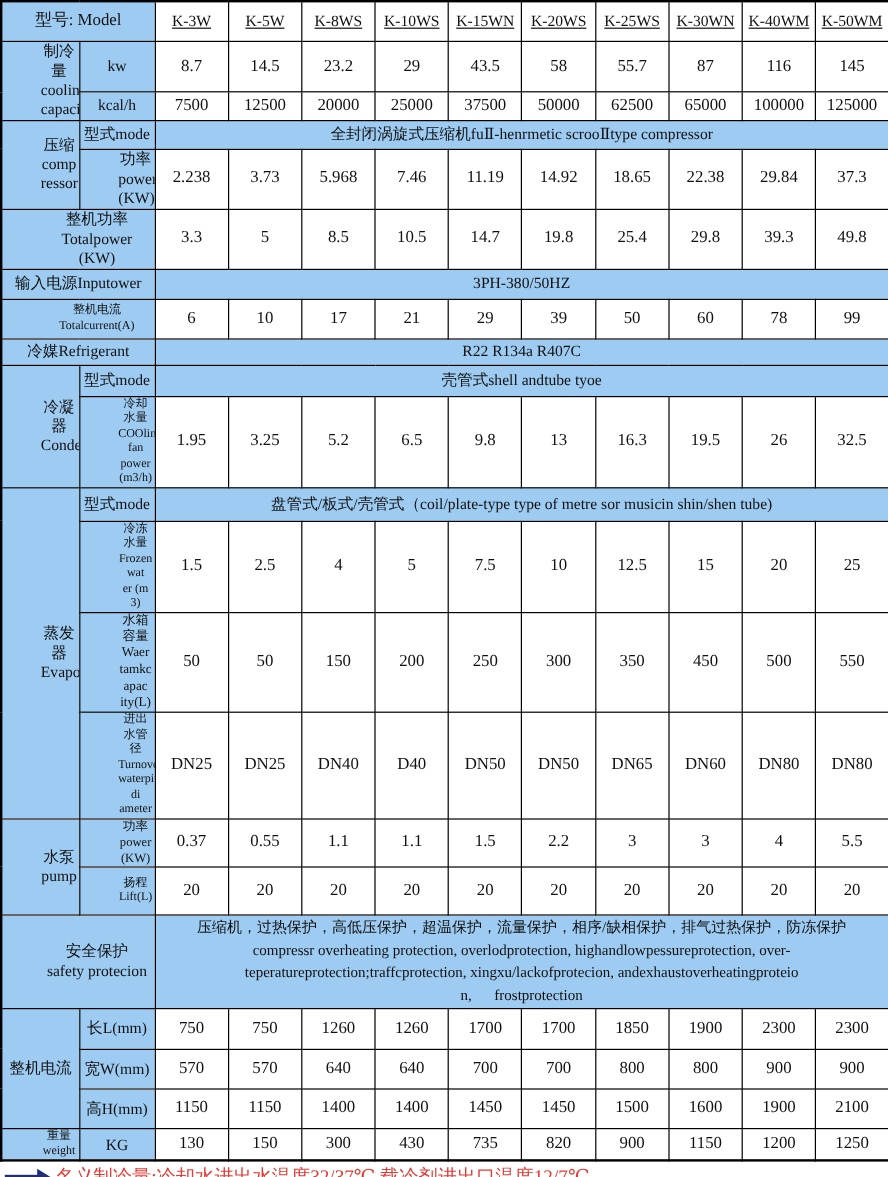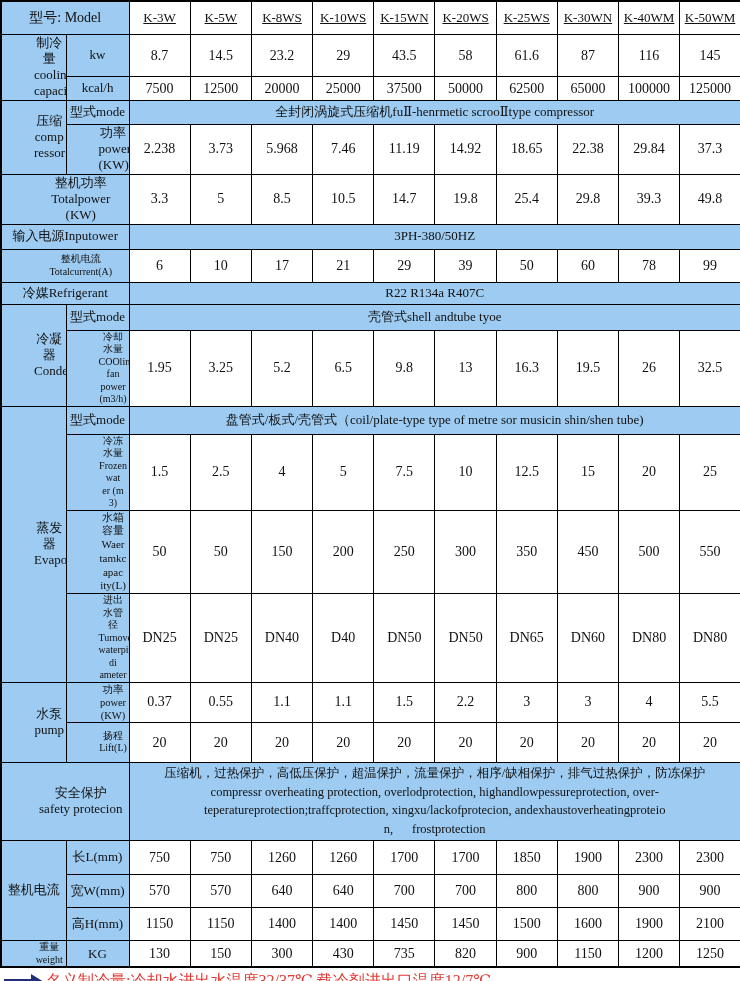--- a/index.html
+++ b/index.html
@@ -76,21 +76,21 @@
         <td rowspan="2" class="lab ml">制冷量
 cooling
 capacity</td>
         <td class="lab">kw</td>
         <td class="v">8.7</td>
         <td class="v">14.5</td>
         <td class="v">23.2</td>
         <td class="v">29</td>
         <td class="v">43.5</td>
         <td class="v">58</td>
-        <td class="v">61.6</td>
+        <td class="v">55.7</td>
         <td class="v">87</td>
         <td class="v">116</td>
         <td class="v">145</td>
       </tr>
 
       <tr style="height:22px">
         <td class="lab">kcal/h</td>
         <td class="v">7500</td>
         <td class="v">12500</td>
         <td class="v">20000</td>

